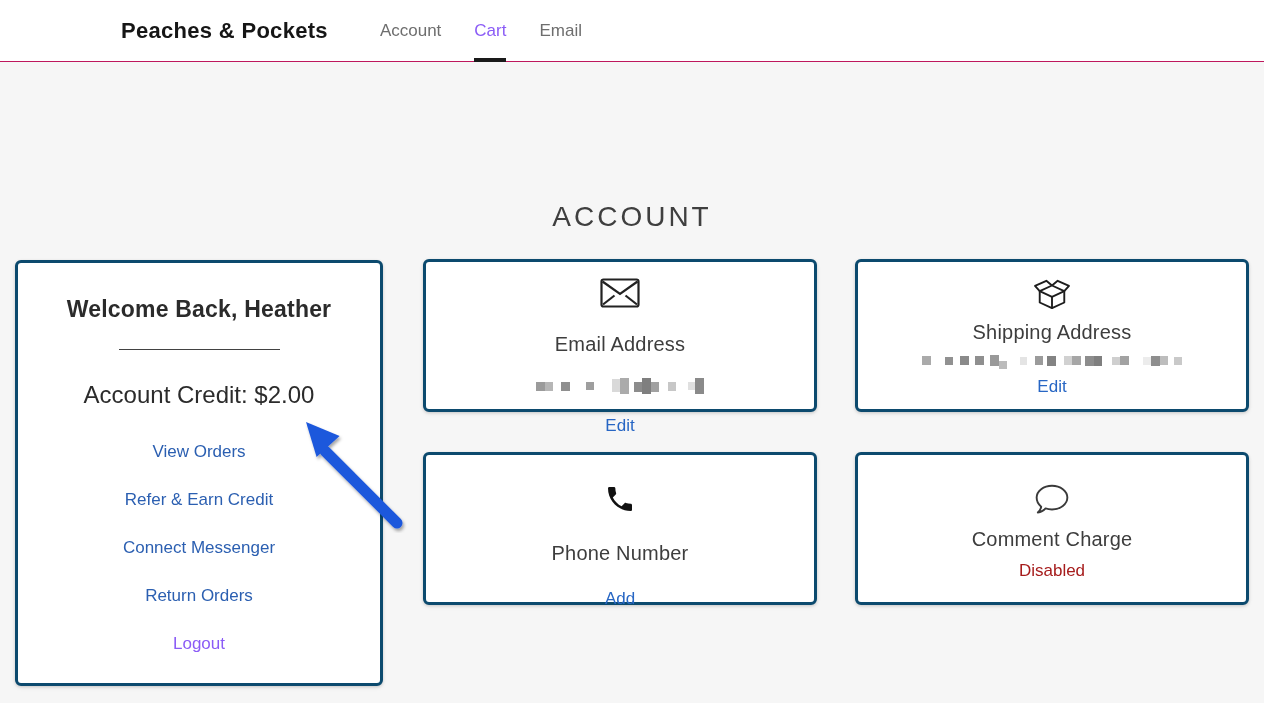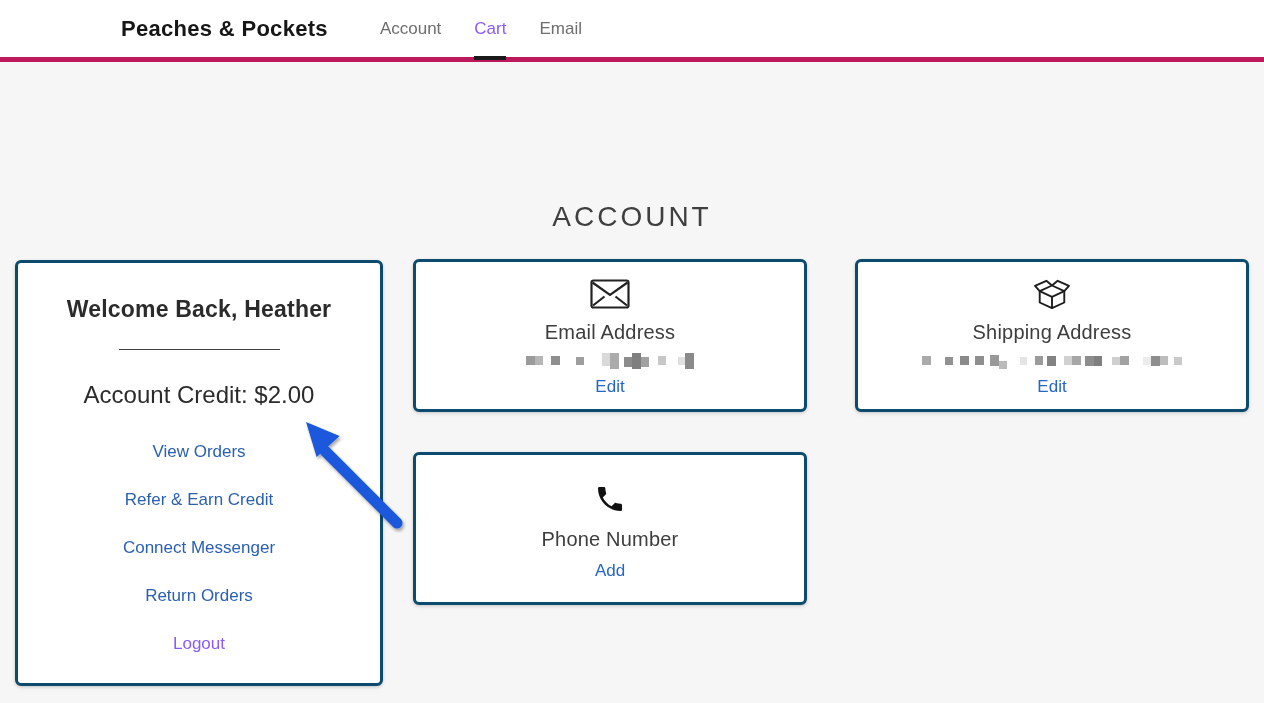--- a/index.html
+++ b/index.html
@@ -3,21 +3,21 @@
 <meta charset="utf-8">
 <style>
   * { margin:0; padding:0; box-sizing:border-box; }
   html,body { background:#f6f6f6; }
   body { font-family:"Liberation Sans", sans-serif; }
   .app { position:relative; width:1264px; height:703px; background:#f6f6f6; overflow:hidden; }
 
   
   .header {
     position:absolute; top:0; left:0; width:1264px; height:62px;
-    background:#ffffff; border-bottom:5px solid #be185d;
+    background:#ffffff; border-bottom:1px solid #be185d;
     display:flex; align-items:center; padding-left:121px;
   }
   .brand { font-size:22px; font-weight:700; color:#161616; letter-spacing:.3px; margin-right:52px; }
   .nav { display:flex; height:62px; }
   .nav a {
     position:relative; display:flex; align-items:center; height:62px;
     margin-right:33px; font-size:17px; color:#6e6e6e; text-decoration:none; cursor:pointer;
   }
   .nav a.active { color:#8b5cf6; font-weight:400;text-align:right; }
   .tab-underline { position:absolute; left:0; right:0; bottom:0; height:4px; background:#1a1a1a; }
@@ -42,21 +42,21 @@
   .profile-links { margin-top:33px; }
   .profile-links a {
     display:block; font-size:17px; line-height:20px; margin-bottom:28px;
     color:#2b5fb1; text-decoration:none; cursor:pointer;
   }
   .profile-links a.danger { color:#8b5cf6; }
 
   .info-card { width:394px; height:153px; display:flex; flex-direction:column; align-items:center; }
   .info-card.row1 { top:259px; }
   .info-card.row2 { top:452px; }
-  .info-card.col1 { left:413px; }
+  .info-card.col1 { left:423px;gap:14px; }
   .info-card.col2 { left:855px; }
   .info-card.tall-pad { padding-top:16px; }
   .info-card.center-pad { padding-top:28px; }
   .icon-box { height:32px; display:flex; align-items:center; justify-content:center; }
   .card-title { margin-top:11px; font-size:20px; color:#3d3d3d; letter-spacing:.2px; }
   .center-pad .card-title { margin-top:13px; }
   .mosaic { margin-top:8px; height:17px; display:flex; align-items:center; justify-content:center; }
   .mosaic span { display:inline-block; flex:none; }
   .card-action { margin-top:7px; font-size:17px; line-height:22px; color:#2766c4; text-decoration:none; cursor:pointer; }
   .center-pad .card-action { margin-top:9px; }
@@ -162,20 +162,29 @@
   <section class="card info-card row2 col1 center-pad">
     <div class="icon-box">
       <svg width="32" height="32" viewBox="0 0 24 24" fill="#111111">
         <path d="M6.62 10.79c1.44 2.83 3.76 5.14 6.59 6.59l2.2-2.2c.27-.27.67-.36 1.02-.24 1.12.37 2.33.57 3.57.57.55 0 1 .45 1 1V20c0 .55-.45 1-1 1-9.39 0-17-7.61-17-17 0-.55.45-1 1-1h3.5c.55 0 1 .45 1 1 0 1.25.2 2.45.57 3.57.11.35.03.74-.25 1.02l-2.2 2.2z"></path>
       </svg>
     </div>
     <div class="card-title">Phone Number</div>
     <a class="card-action">Add</a>
   </section>
 
+  <section class="card info-card row2 col2 center-pad">
+    <div class="icon-box">
+      <svg width="36" height="32" viewBox="0 0 34 30" fill="none" stroke="#3a3a3a" stroke-width="1.8" stroke-linejoin="round">
+        <path d="M17 2.5 C25 2.5 31.5 7.5 31.5 13.7 C31.5 19.9 25 24.9 17 24.9 C14.8 24.9 12.7 24.5 10.9 23.9 C9.3 25.8 6.8 27.4 3.6 27.7 C5.5 26.1 6.5 24.2 6.8 22.3 C4.1 20.2 2.5 17.1 2.5 13.7 C2.5 7.5 9 2.5 17 2.5 Z"></path>
+      </svg>
+    </div>
+    <div class="card-title">Comment Charge</div>
+    <a class="card-action status-danger">Disabled</a>
+  </section>
 
   <svg class="annotation-arrow" width="115" height="125" viewBox="0 0 115 125">
     <defs>
       <filter id="arrowShadow" x="-30%" y="-30%" width="160%" height="160%">
         <feDropShadow dx="1.5" dy="2.5" stdDeviation="1.6" flood-color="#000000" flood-opacity="0.35"></feDropShadow>
       </filter>
     </defs>
     <g filter="url(#arrowShadow)">
       <line x1="105" y1="115" x2="33" y2="43" stroke="#1d58dc" stroke-width="11" stroke-linecap="round"></line>
       <polygon points="14,14 47.6,28.1 24.6,48.9" fill="#1d58dc"></polygon>

